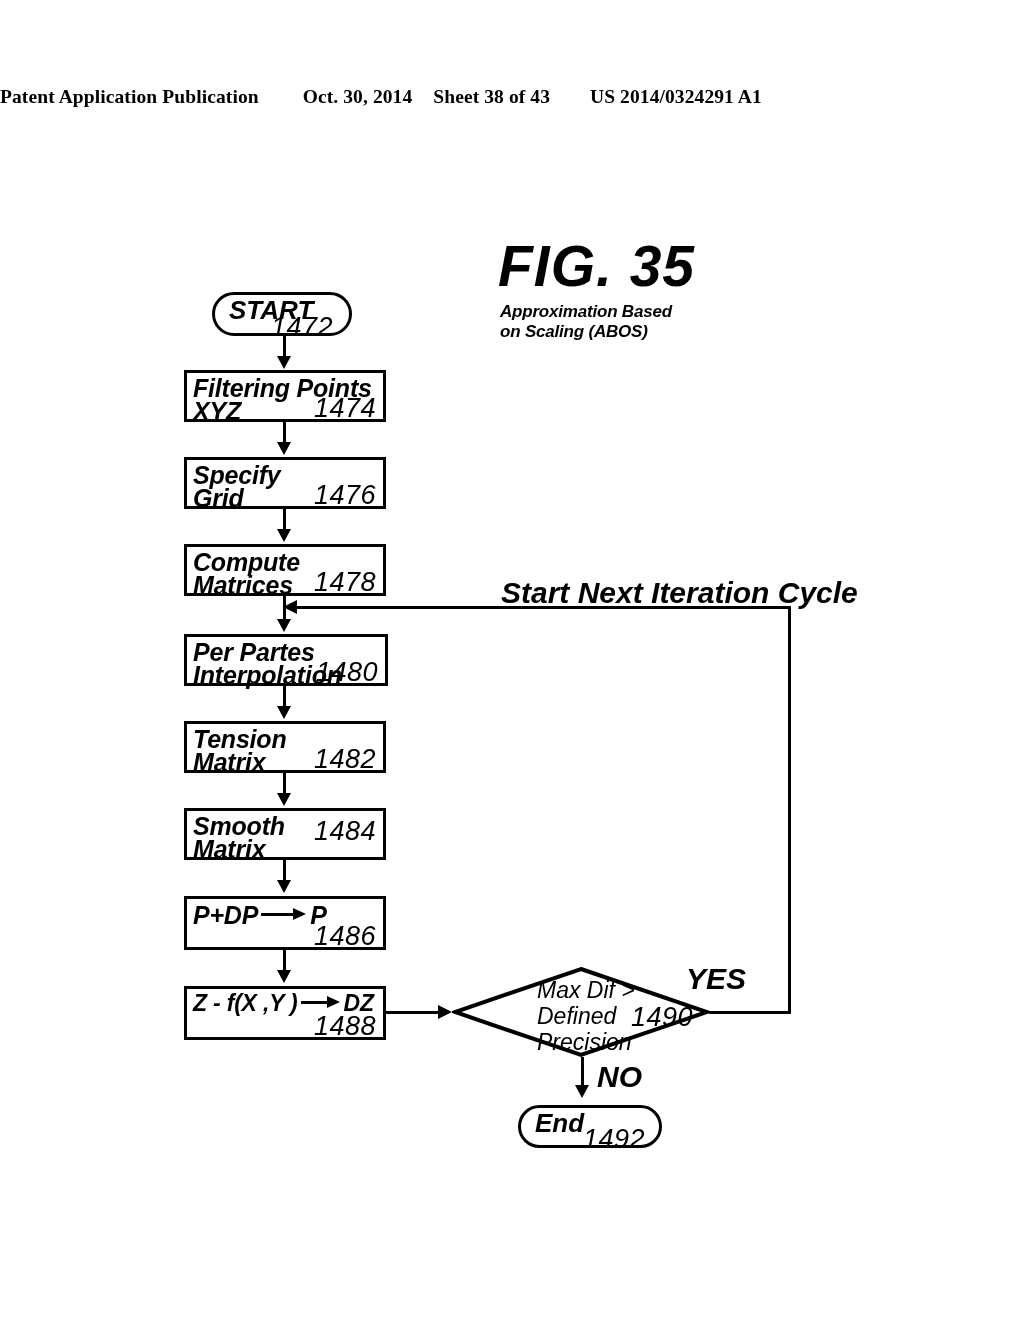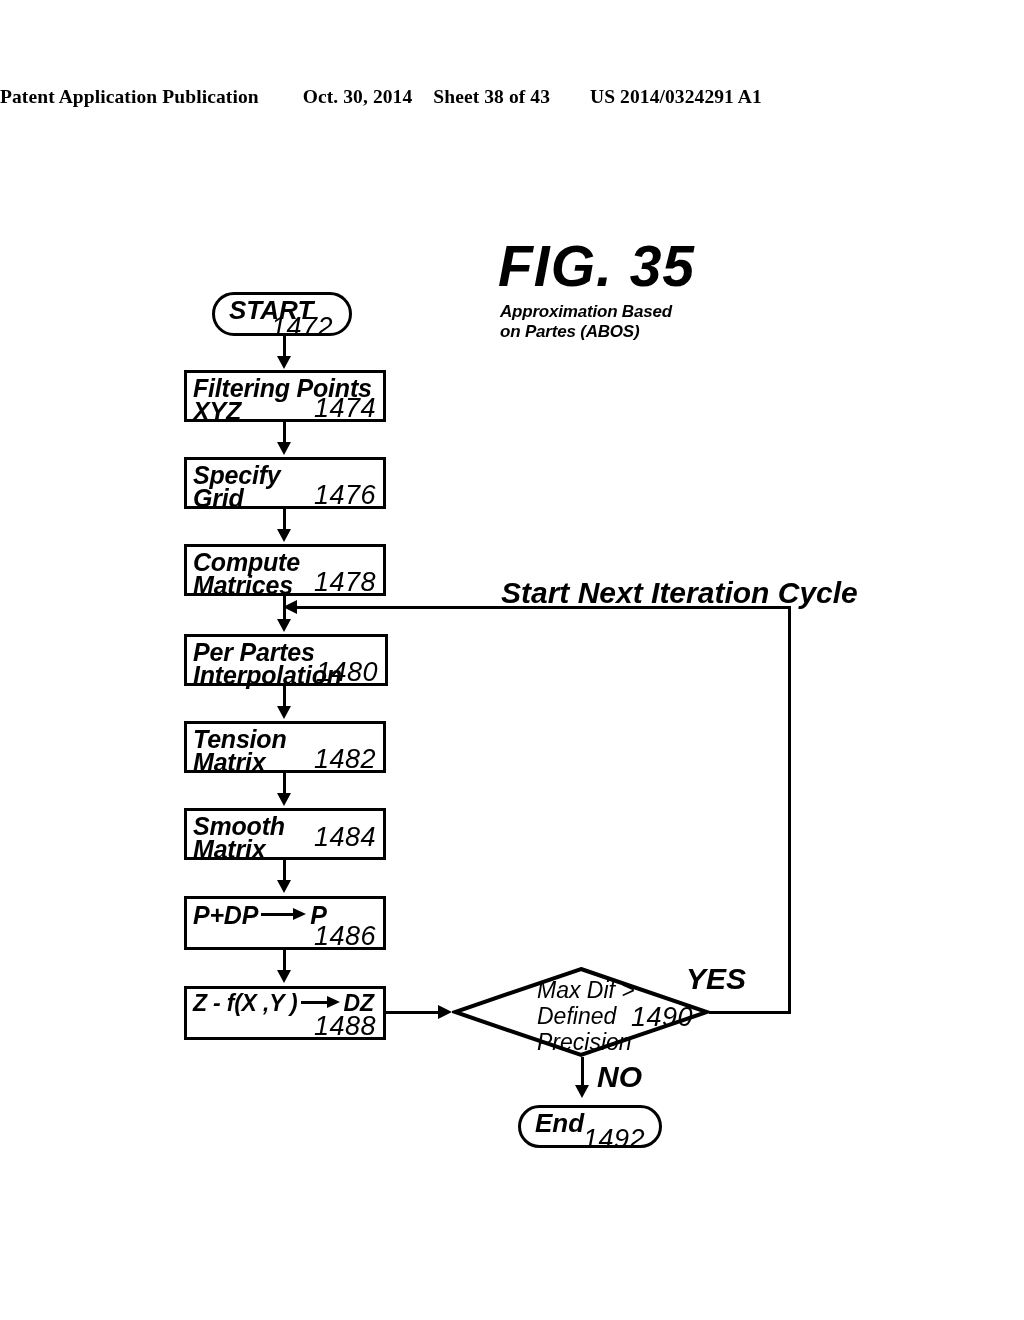--- a/index.html
+++ b/index.html
@@ -223,21 +223,21 @@
   <span class="seg">Oct. 30, 2014</span>
   <span class="gap-sm"></span>
   <span class="seg">Sheet 38 of 43</span>
   <span class="gap-md"></span>
   <span class="seg">US 2014/0324291 A1</span>
 </div>
 
 <div id="fig-title">FIG. 35</div>
 <div id="fig-subtitle">
   <div>Approximation Based</div>
-  <div>on Partes (ABOS)</div>
+  <div>on Scaling (ABOS)</div>
 </div>
 
 <div class="node pill" id="node-start" style="left:212px; top:292px; width:140px; height:44px;">
   <span class="lbl">START</span>
   <span class="num" style="left:56px; top:17px;">1472</span>
 </div>
 
 <div class="vline" style="left:283px; top:336px; height:24px;"></div>
 <div class="arrow-down" style="left:277px; top:356px;"></div>
 
@@ -288,21 +288,21 @@
   <span class="l2">Matrix</span>
   <span class="num" style="top:21px;">1482</span>
 </div>
 
 <div class="vline" style="left:283px; top:773px; height:24px;"></div>
 <div class="arrow-down" style="left:277px; top:793px;"></div>
 
 <div class="node proc" id="node-1484" style="left:184px; top:808px; width:202px; height:52px;">
   <span class="l1">Smooth</span>
   <span class="l2">Matrix</span>
-  <span class="num" style="top:12px;">1484</span>
+  <span class="num" style="top:6px;">1484</span>
 </div>
 
 <div class="vline" style="left:283px; top:860px; height:24px;"></div>
 <div class="arrow-down" style="left:277px; top:880px;"></div>
 
 <div class="node proc" id="node-1486" style="left:184px; top:896px; width:202px; height:54px;">
   <span class="l1" style="top:3px;">
     <span>P+DP</span><span class="inline-arrow"><span class="shaft"></span><span class="head"></span></span><span>P</span>
   </span>
   <span class="num" style="top:23px;">1486</span>

